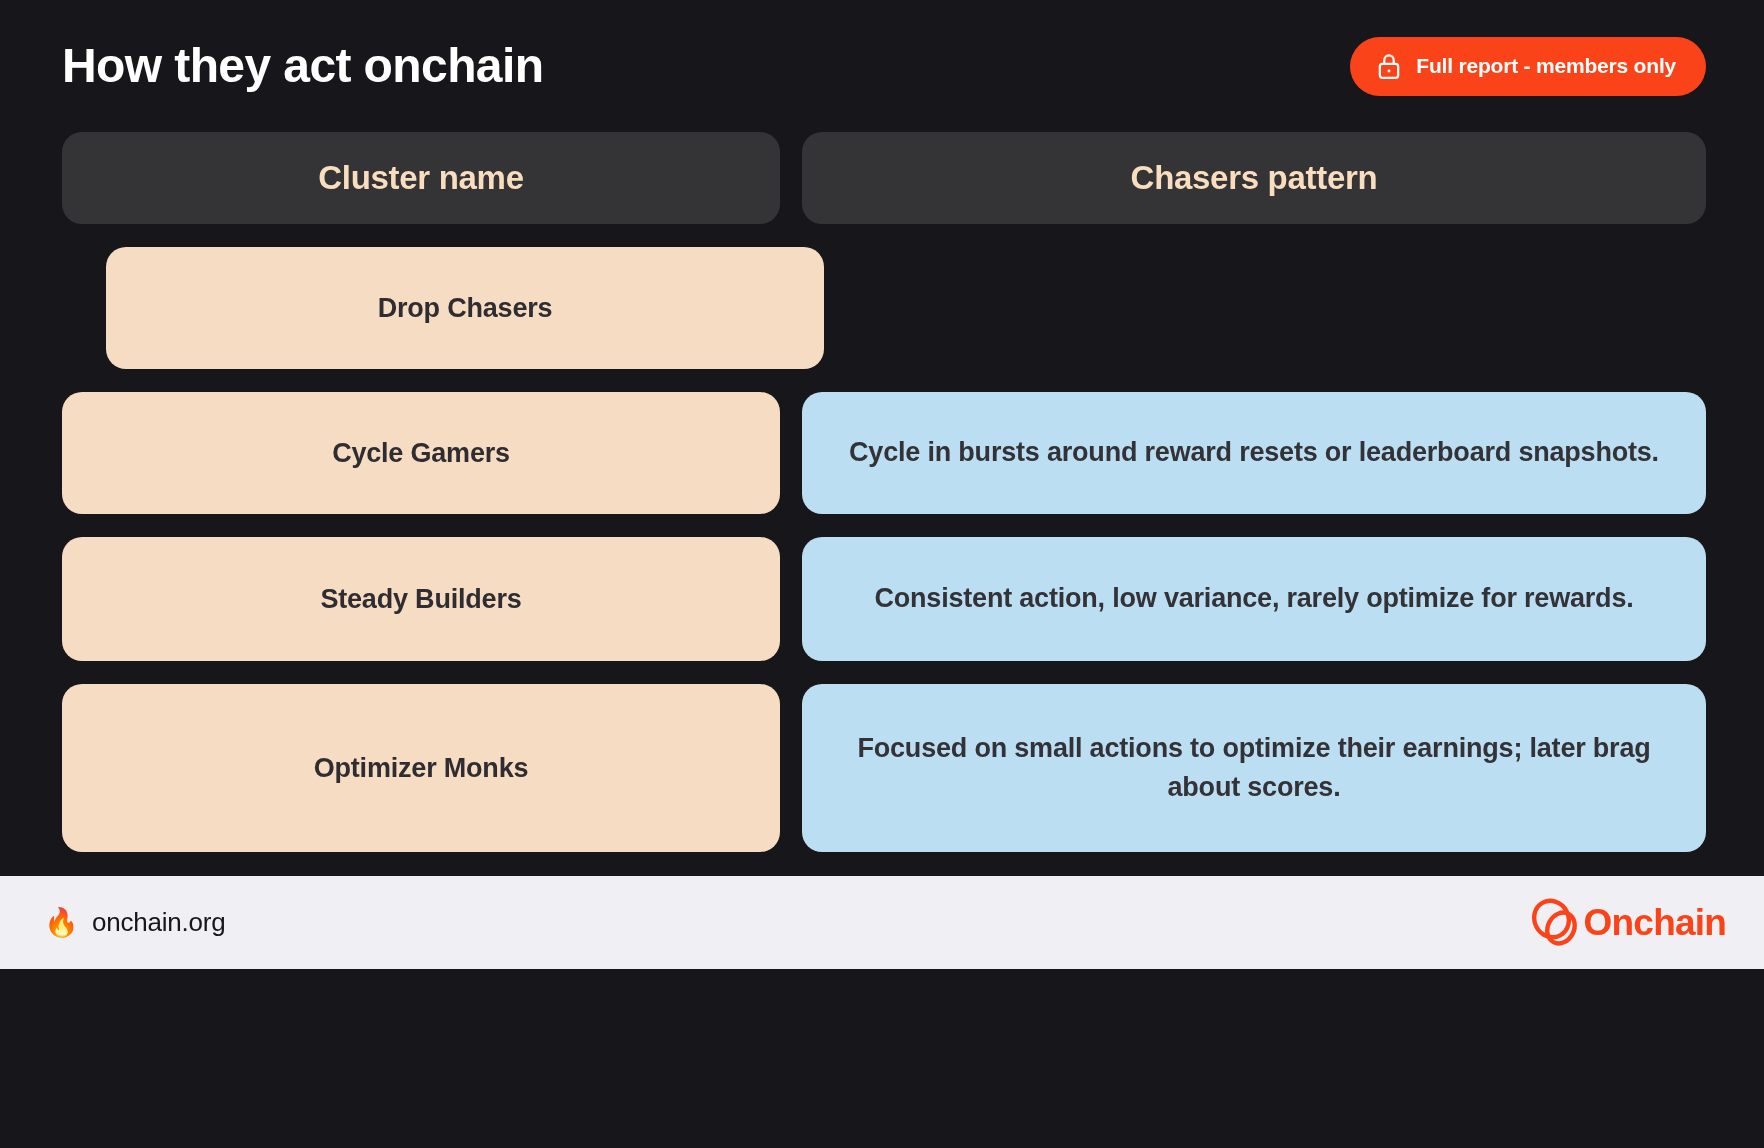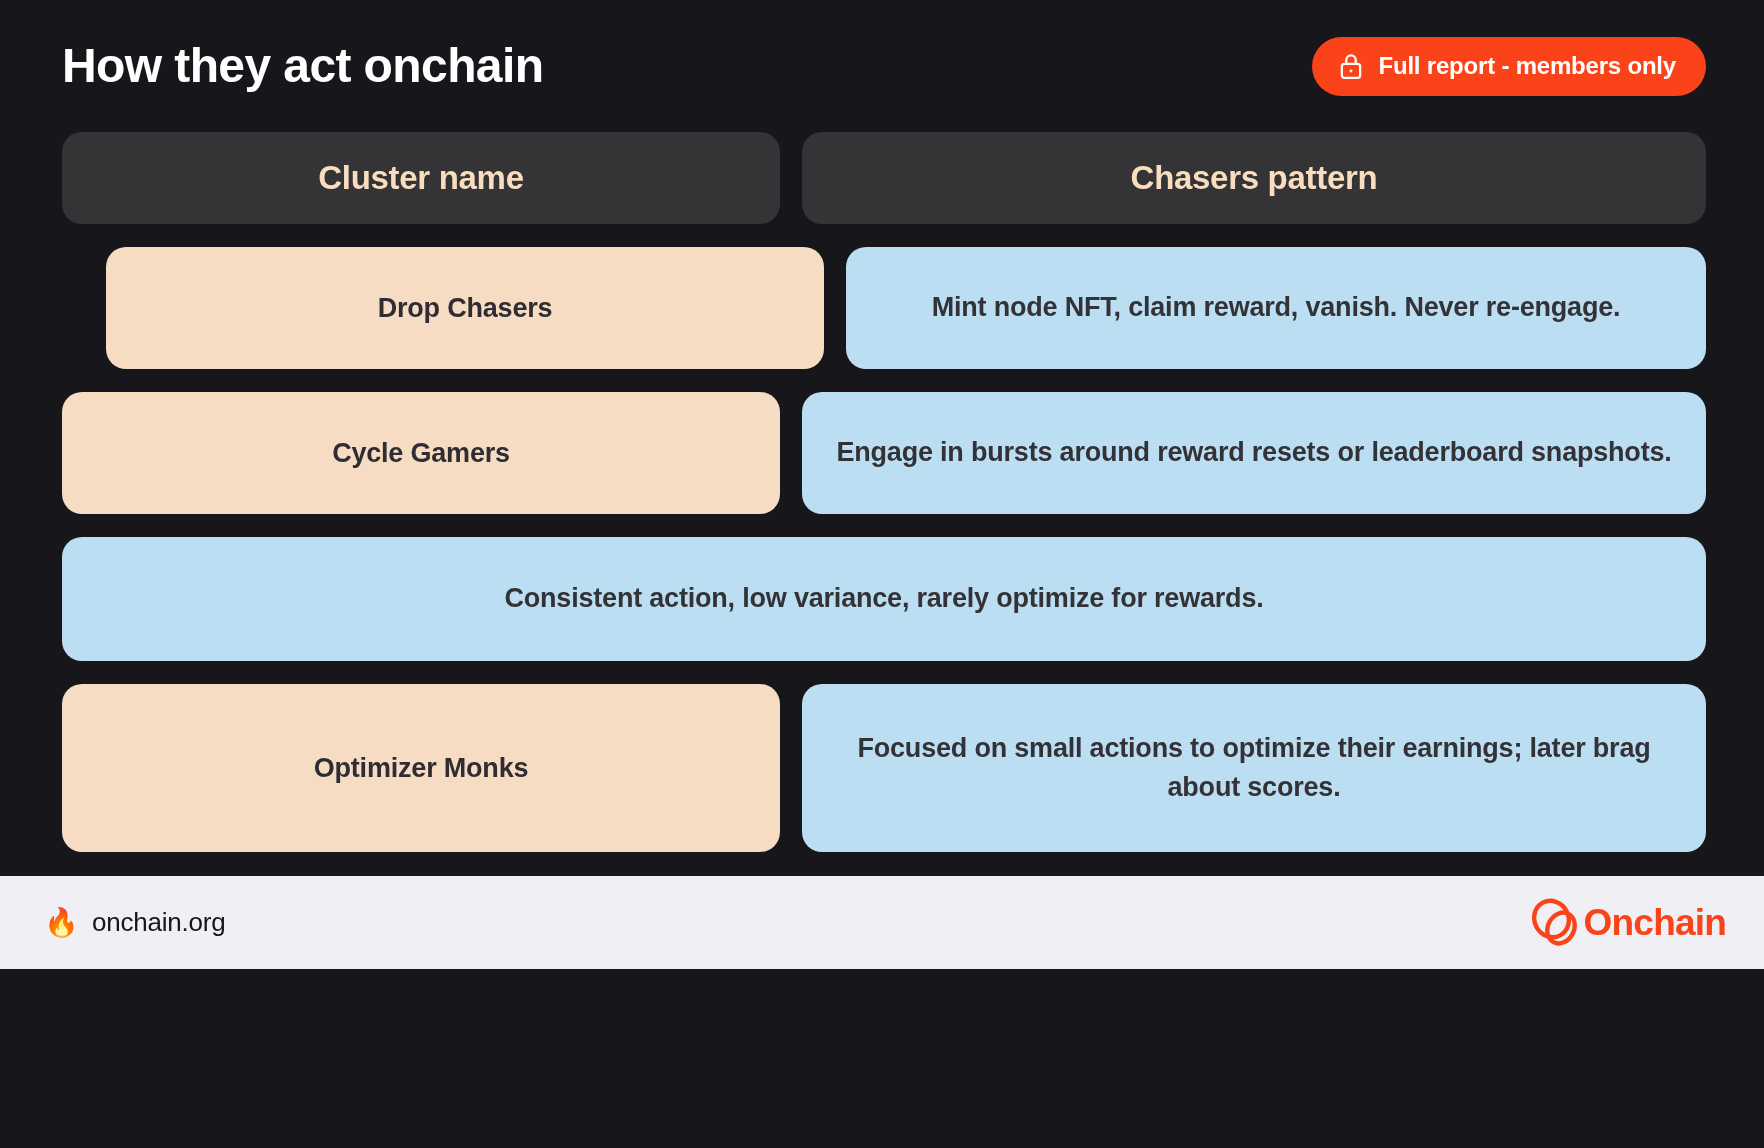--- a/index.html
+++ b/index.html
@@ -42,21 +42,21 @@
     display:inline-flex;
     align-items:center;
     gap:14px;
     background:#FA4318;
     border-radius:999px;
     padding:15px 30px 16px 26px;
     cursor:pointer;
     border:none;
   }
   .report-badge .badge-label {
-    font-size:24px;
+    font-size:21px;
     font-weight:bold;
     color:#FFFFFF;
     letter-spacing:-0.2px;
     white-space:nowrap;
   }
   .lock-icon { display:flex; align-items:center; justify-content:center; }
 
   
   .table {
     flex:1 1 auto;
@@ -185,35 +185,35 @@
       </div>
       <div class="cell col-pattern">
         <span class="cell-text">Chasers pattern</span>
       </div>
     </div>
 
     <div class="row row-data-1">
       <div class="cell col-name cell-name">
         <span class="cell-text">Drop Chasers</span>
       </div>
+    </div>
+
+    <div class="row row-data-2">
+      <div class="cell col-name cell-name">
+        <span class="cell-text">Cycle Gamers</span>
+      </div>
       <div class="cell col-pattern cell-pattern">
-        <span class="cell-text">Mint node NFT, claim reward, vanish. Never re-engage.</span>
-      </div>
-    </div>
-
-    <div class="row row-data-2">
-      <div class="cell col-name cell-name">
-        <span class="cell-text">Cycle Gamers</span>
-      </div>
-      <div class="cell col-pattern cell-pattern">
-        <span class="cell-text">Engage in bursts around reward resets or leaderboard snapshots.</span>
+        <span class="cell-text">Cycle in bursts around reward resets or leaderboard snapshots.</span>
       </div>
     </div>
 
     <div class="row row-data-3">
+      <div class="cell col-name cell-name">
+        <span class="cell-text">Steady Builders</span>
+      </div>
       <div class="cell col-pattern cell-pattern">
         <span class="cell-text">Consistent action, low variance, rarely optimize for rewards.</span>
       </div>
     </div>
 
     <div class="row row-data-4">
       <div class="cell col-name cell-name">
         <span class="cell-text">Optimizer Monks</span>
       </div>
       <div class="cell col-pattern cell-pattern">

